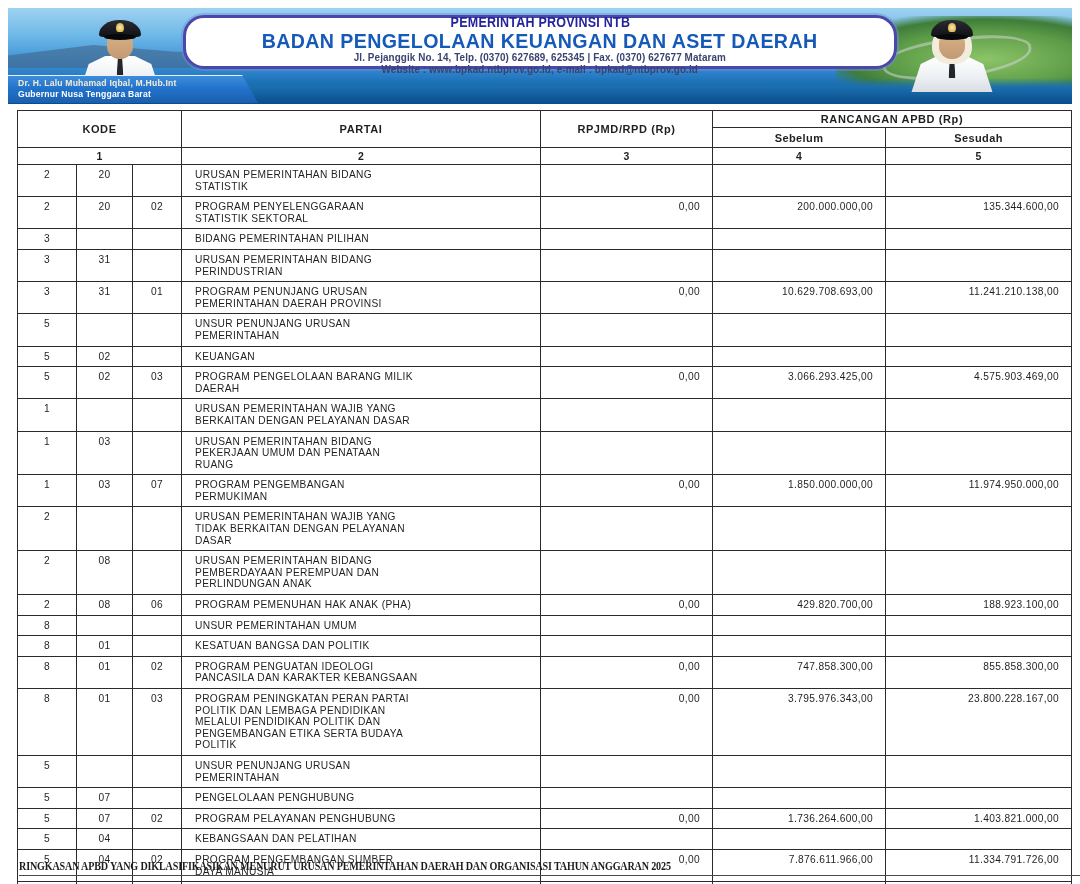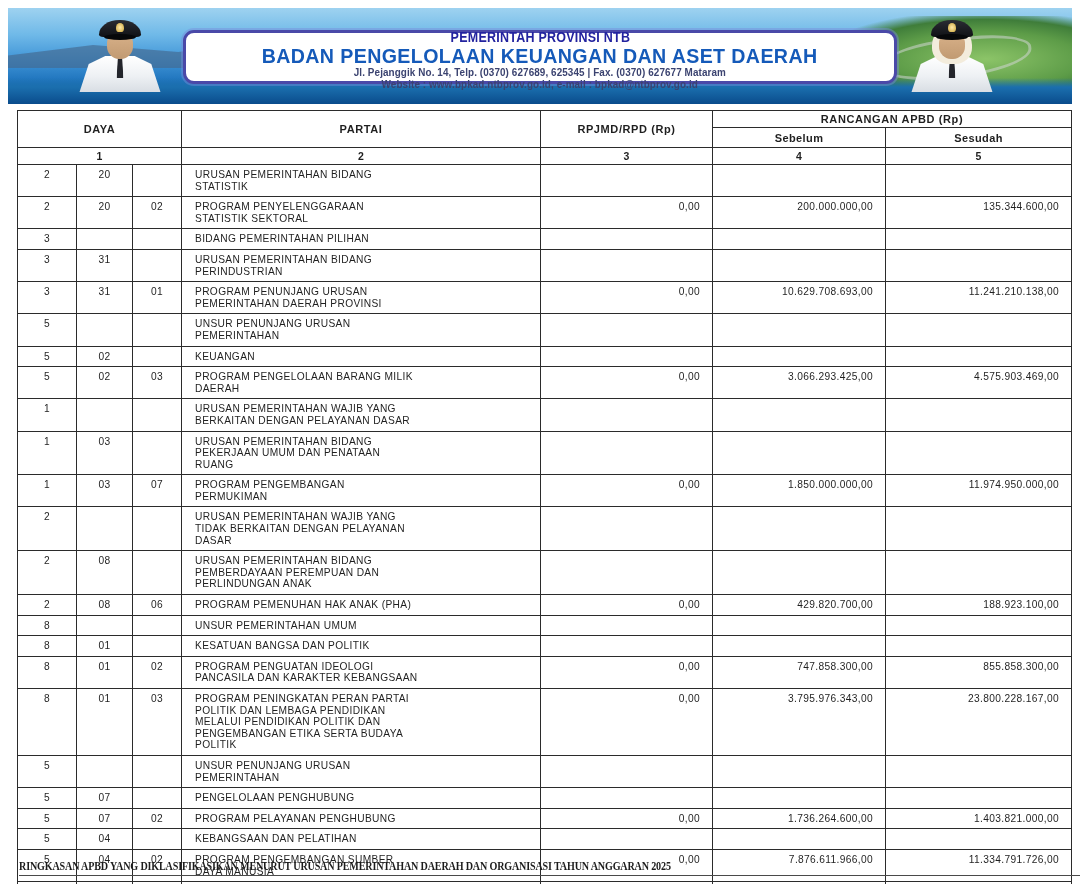--- a/index.html
+++ b/index.html
@@ -39,22 +39,22 @@
     background:linear-gradient(180deg,#d9b28a,#c19a72);border-radius:42% 42% 46% 46%;z-index:2;}
   .hijab{position:absolute;bottom:28px;left:50%;transform:translateX(-50%);width:40px;height:38px;
     background:#f3ecdc;border-radius:50% 50% 42% 42%;z-index:1;}
   .cap{position:absolute;bottom:55px;left:50%;transform:translateX(-50%);width:42px;height:17px;
     background:linear-gradient(180deg,#2a2c33,#101115);border-radius:55% 55% 12% 12%/95% 95% 18% 18%;z-index:3;}
   .cap::after{content:"";position:absolute;bottom:-3px;left:5px;right:5px;height:6px;background:#07080a;border-radius:50%;}
   .emblem{position:absolute;top:3px;left:50%;transform:translateX(-50%);width:8px;height:9px;
     background:radial-gradient(#ffe9a8,#c9a23a);border-radius:50% 50% 40% 40%;z-index:4;}
 
   
-  .plaque{position:absolute;left:50%;top:22px;transform:translateX(-50%);width:714px;height:54px;z-index:4;
-    background:#ffffff;border:3px solid var(--box-border);border-radius:11px;
+  .plaque{position:absolute;left:50%;top:7px;transform:translateX(-50%);width:714px;height:54px;z-index:4;
+    background:#ffffff;border:3px solid var(--box-border);border-radius:21px;
     box-shadow:0 0 0 2px rgba(120,140,220,.45);
     display:flex;flex-direction:column;justify-content:center;align-items:center;padding-top:7px;}
   .gov-line{font-size:14.5px;font-weight:bold;color:var(--heading-navy);letter-spacing:.3px;transform:scaleX(.86);white-space:nowrap;line-height:1.05;}
   .agency-line{font-size:20px;font-weight:bold;color:var(--agency-blue);letter-spacing:.4px;transform:scaleX(.98);white-space:nowrap;line-height:1.12;}
   .addr-line,.web-line{font-size:10.3px;font-weight:bold;color:var(--address-text);letter-spacing:.1px;transform:scaleX(.96);white-space:nowrap;line-height:1.18;}
 
   
   .ribbon{position:absolute;bottom:1px;z-index:5;background:linear-gradient(180deg,#3e8ddc 0%,var(--ribbon-bg) 45%,#1a5fae 100%);
     padding:2px 12px 3px 10px;color:#fff;font-weight:bold;font-size:8.6px;line-height:1.3;letter-spacing:.2px;}
   .ribbon-left{left:0;width:250px;clip-path:polygon(0 0,calc(100% - 16px) 0,100% 100%,0 100%);
@@ -113,35 +113,39 @@
         </div>
     </div>
 
     <div class="plaque">
       <div class="gov-line">PEMERINTAH PROVINSI NTB</div>
       <div class="agency-line">BADAN PENGELOLAAN KEUANGAN DAN ASET DAERAH</div>
       <div class="addr-line">Jl. Pejanggik No. 14, Telp. (0370) 627689, 625345 | Fax. (0370) 627677 Mataram</div>
       <div class="web-line">Website : www.bpkad.ntbprov.go.id, e-mail : bpkad@ntbprov.go.id</div>
     </div>
 
+    <div class="ribbon ribbon-left">
+      <div class="official-name">Dr. H. Lalu Muhamad Iqbal, M.Hub.Int</div>
+      <div class="official-title">Gubernur Nusa Tenggara Barat</div>
+    </div>
   </div>
 
   <table class="budget-table">
     <colgroup>
       <col style="width:59px">
         <col style="width:56px">
         <col style="width:49px">
       <col style="width:359px">
         <col style="width:172px">
         <col style="width:173px">
         <col style="width:186px">
     </colgroup>
     <thead>
       <tr class="toprow">
-        <th colspan="3" rowspan="2">DAYA</th>
+        <th colspan="3" rowspan="2">KODE</th>
         <th rowspan="2">PARTAI</th>
         <th rowspan="2">RPJMD/RPD (Rp)</th>
         <th colspan="2">RANCANGAN APBD (Rp)</th>
       </tr>
       <tr class="subhead">
         <th>Sebelum</th>
         <th>Sesudah</th>
       </tr>
       <tr class="numrow">
         <td colspan="3">1</td>

